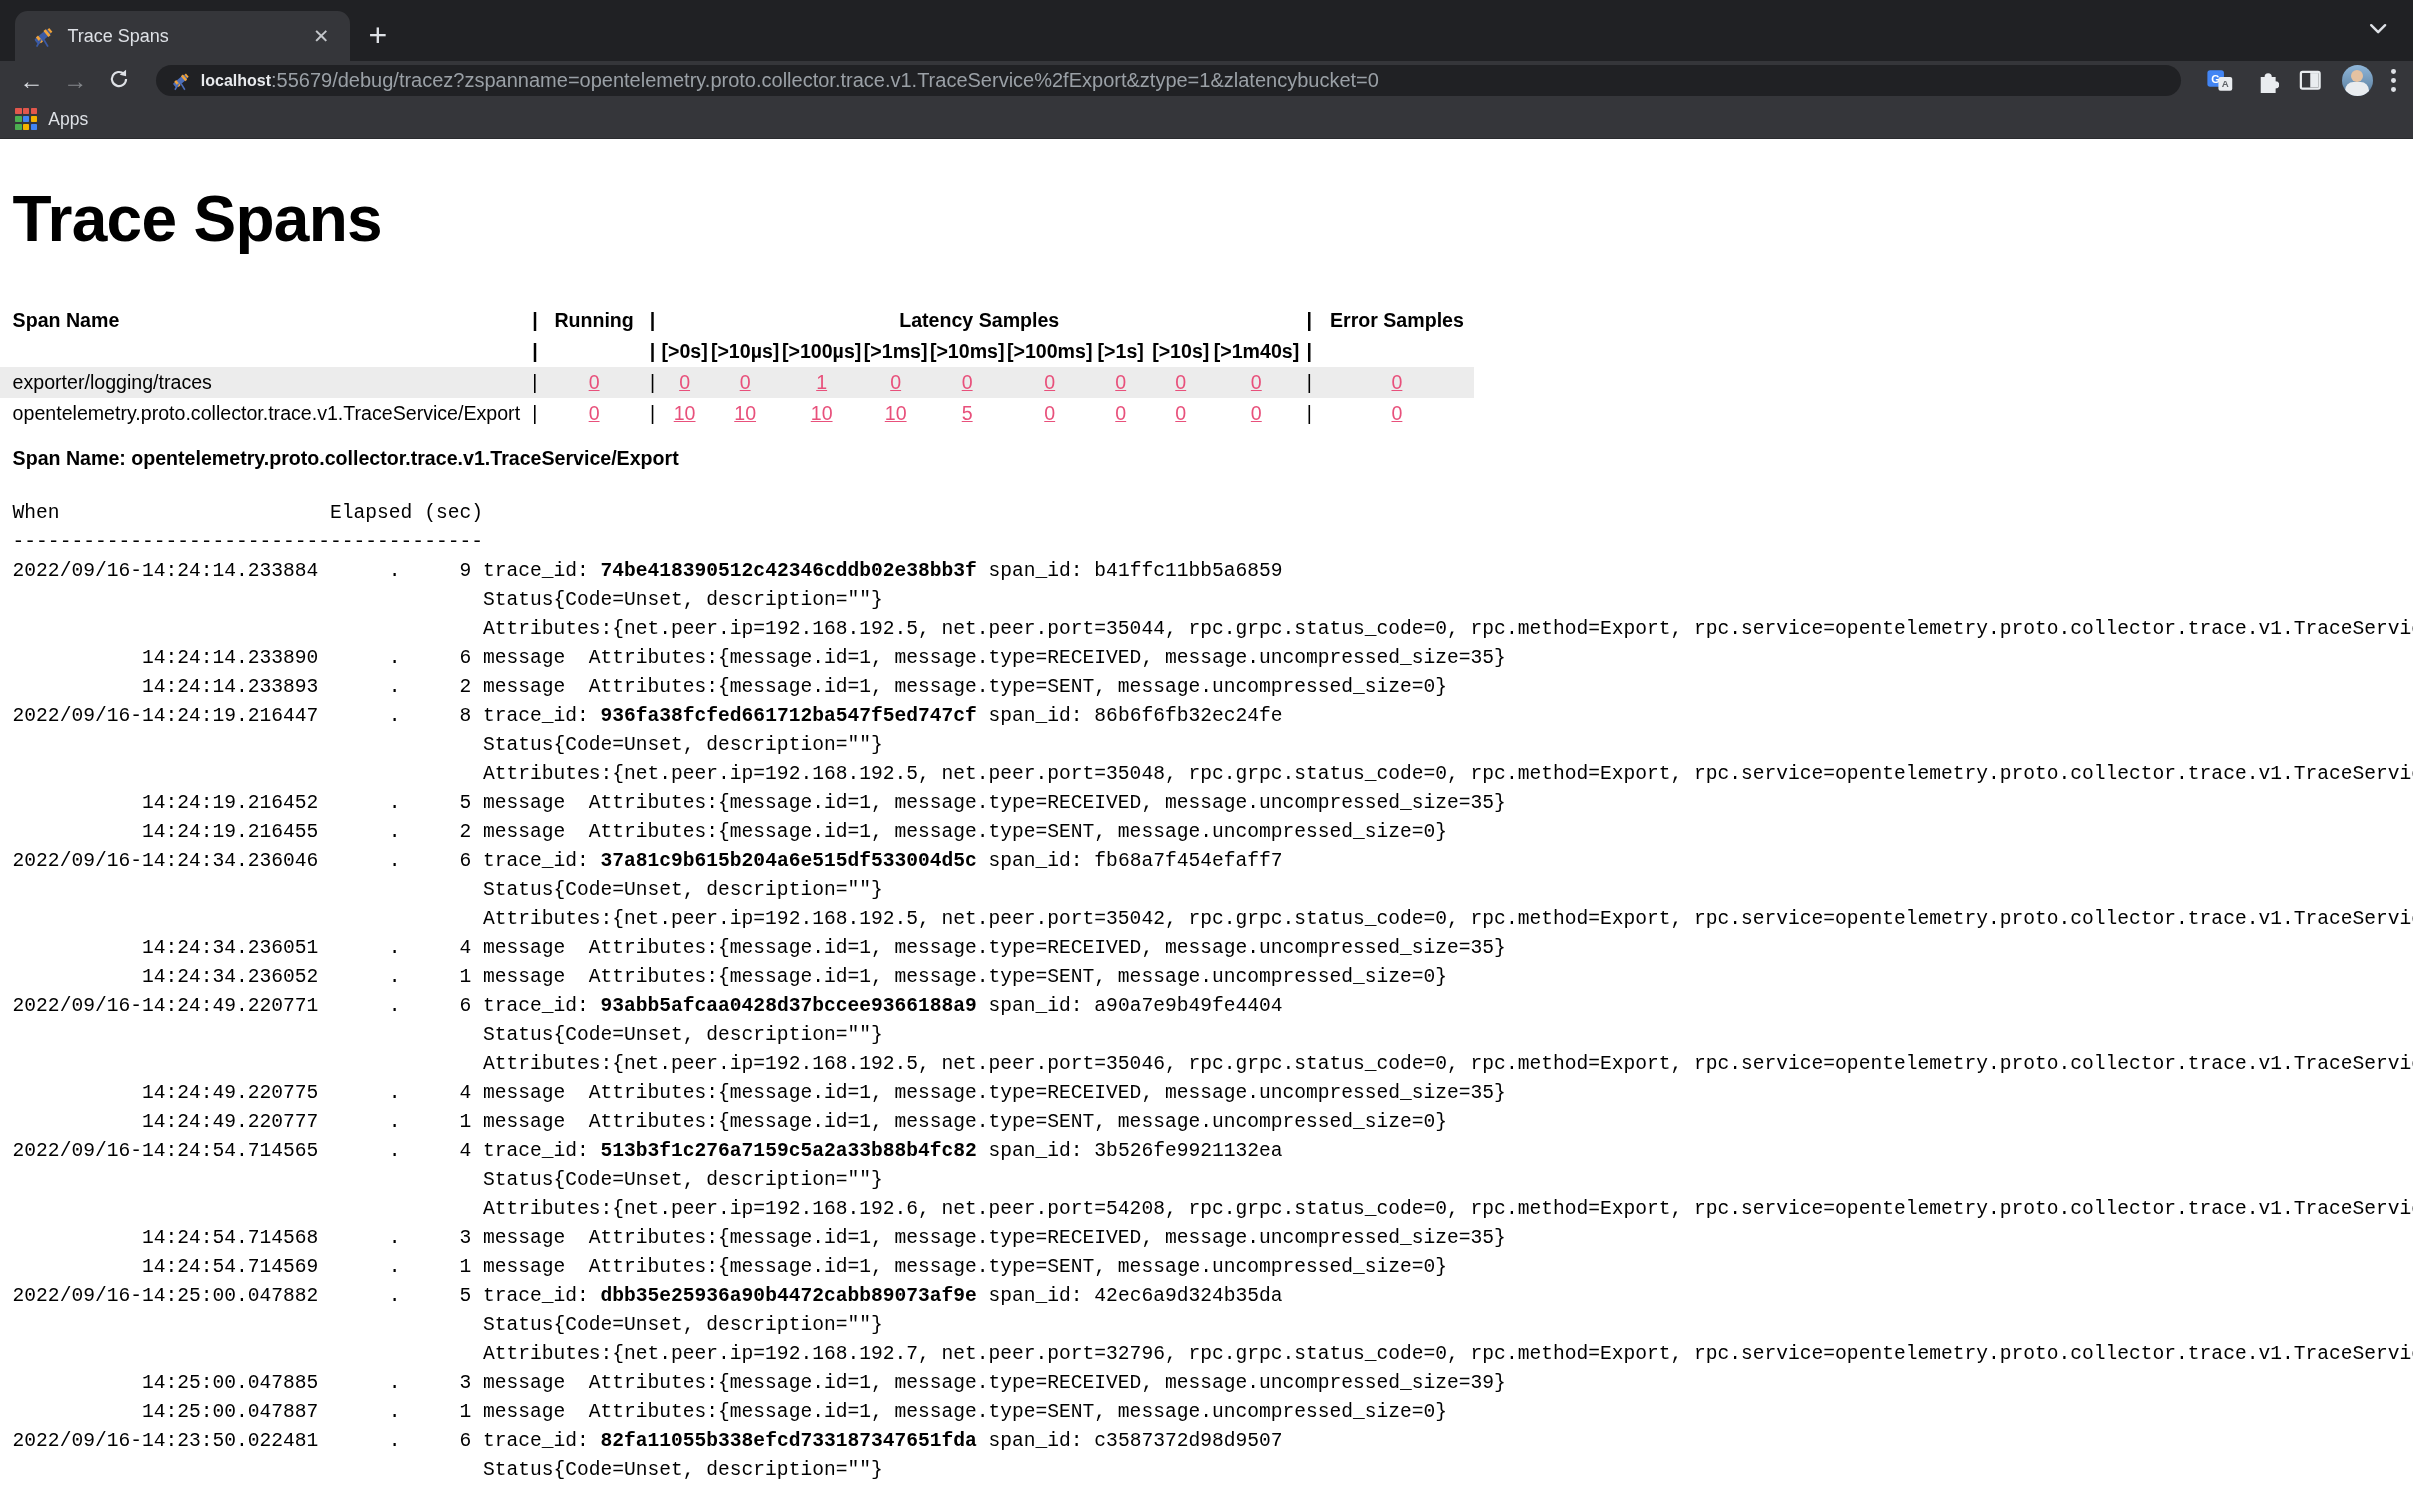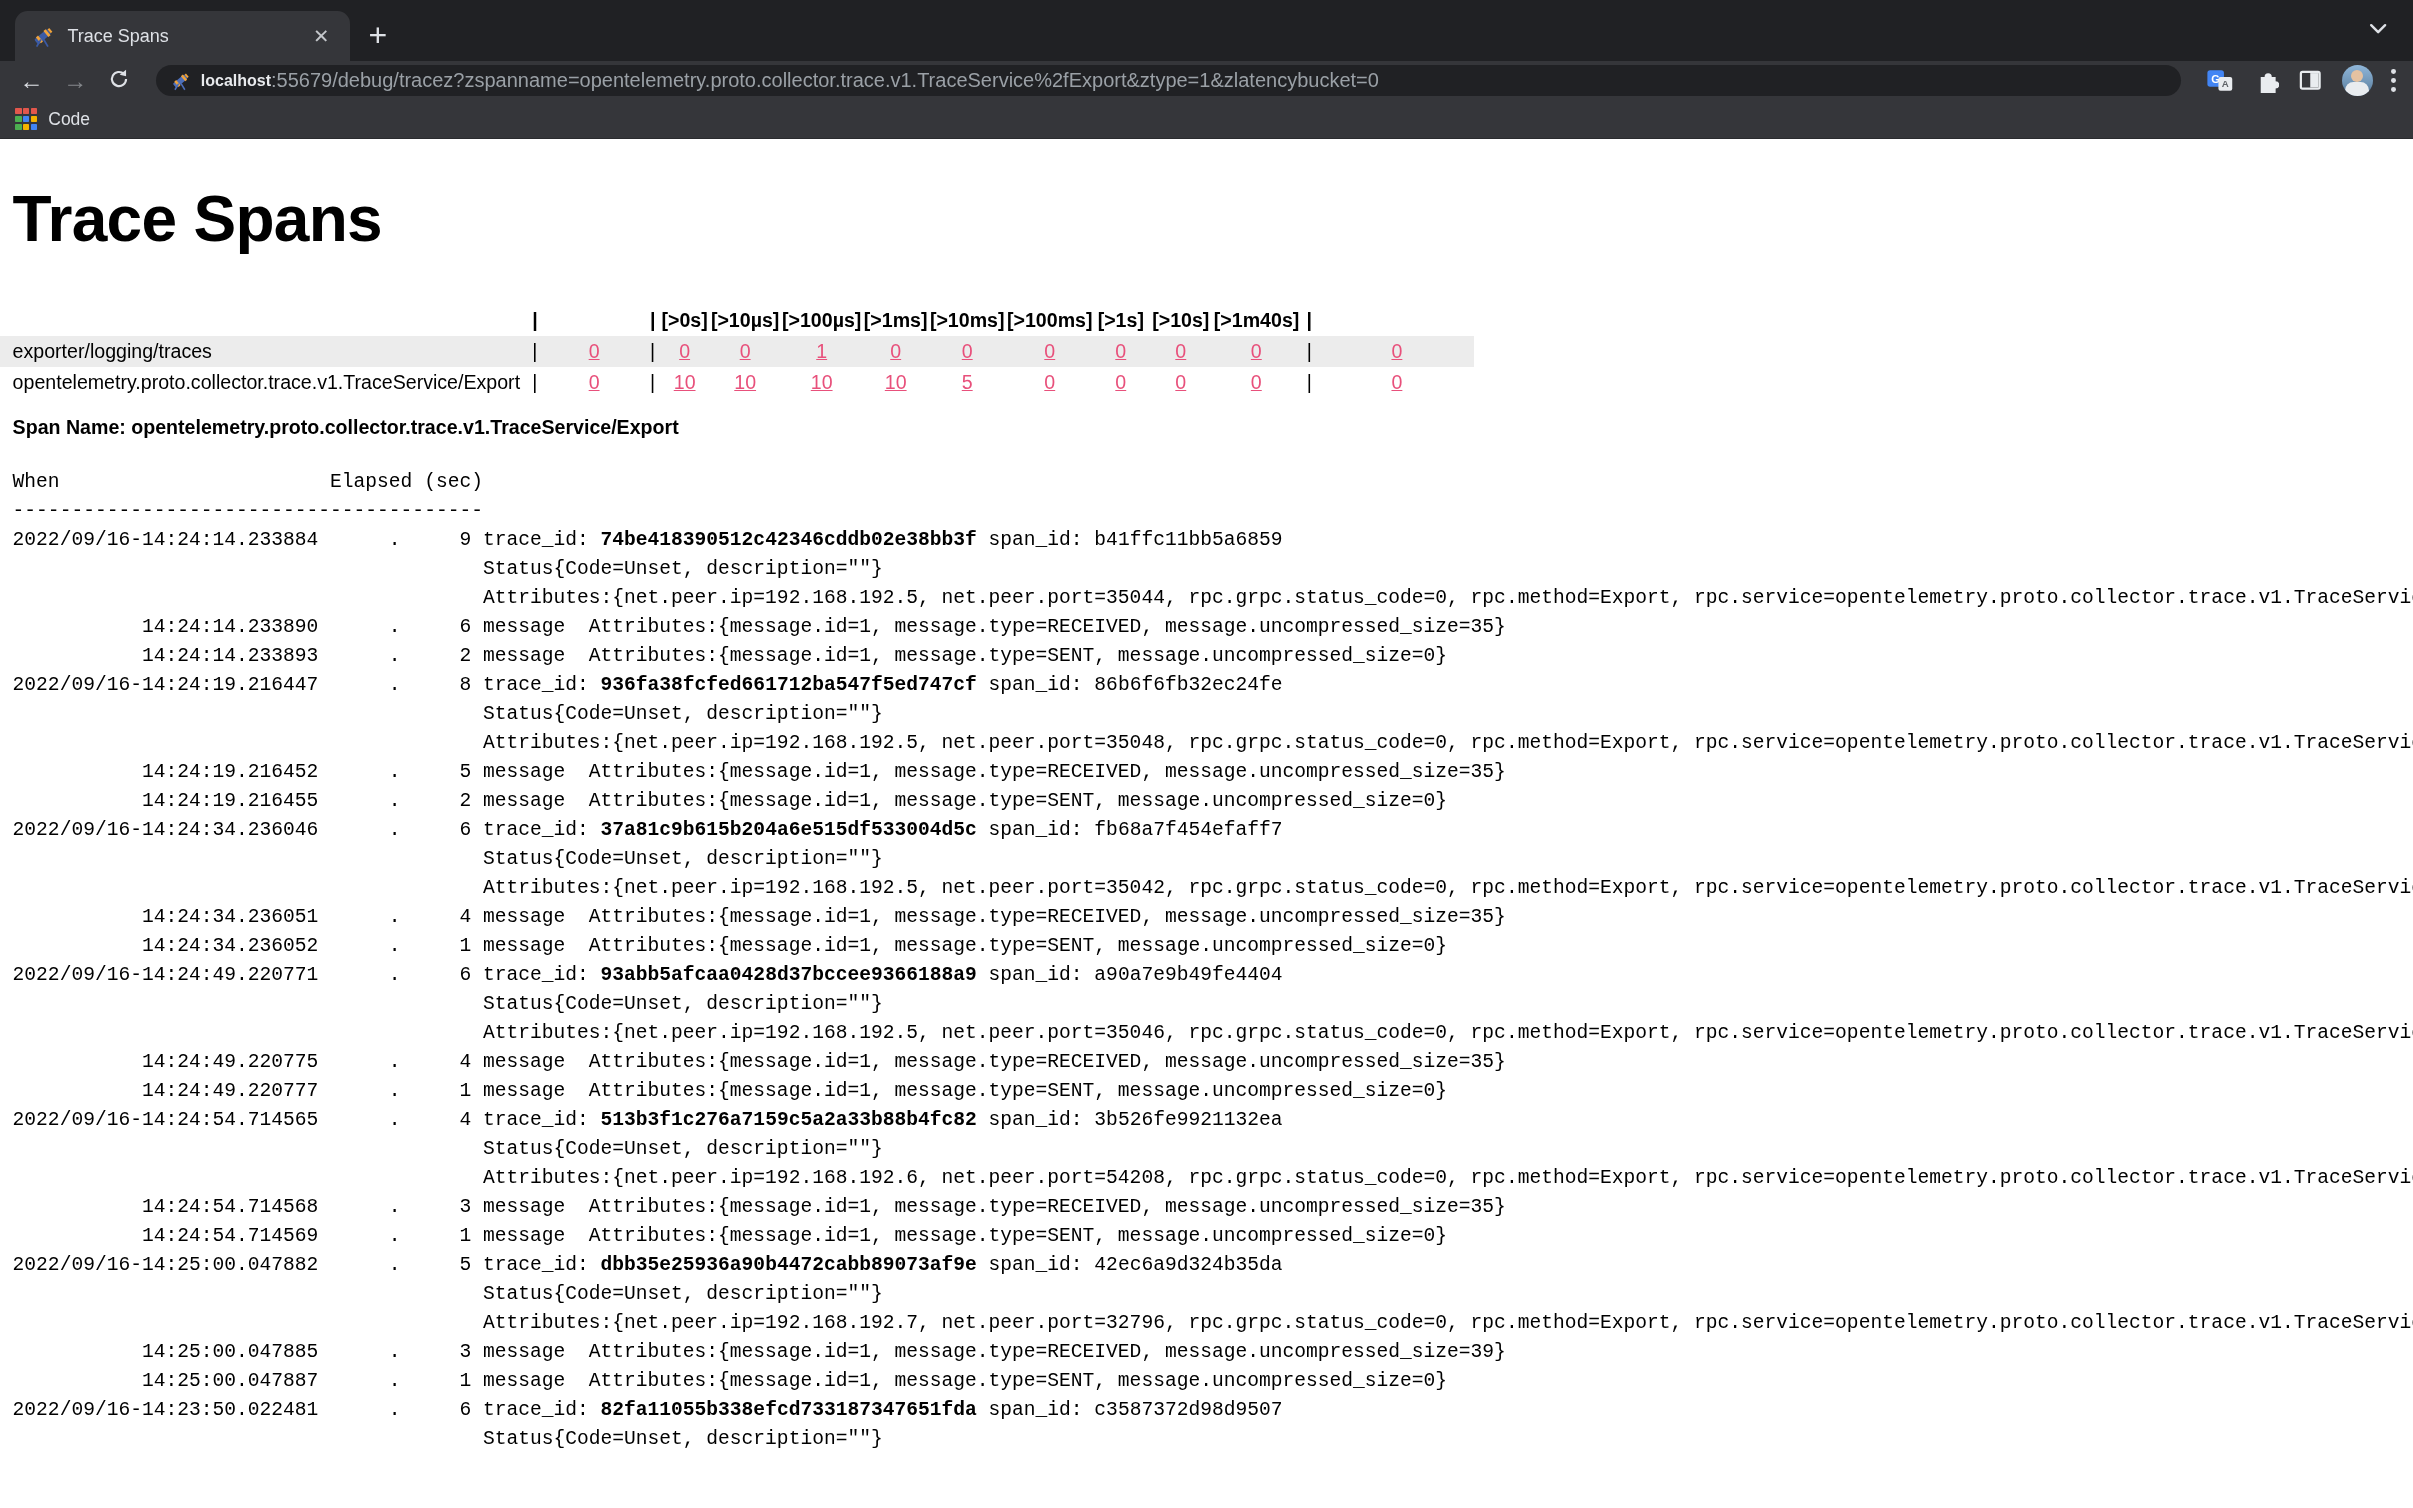--- a/index.html
+++ b/index.html
@@ -132,21 +132,21 @@
     <i style="background:#e2574c"></i>
       <i style="background:#e2574c"></i>
       <i style="background:#e2574c"></i>
     <i style="background:#4caf50"></i>
       <i style="background:#4285f4"></i>
       <i style="background:#f4b400"></i>
     <i style="background:#4caf50"></i>
       <i style="background:#f4b400"></i>
       <i style="background:#4285f4"></i>
   </span>
-  <span class="apps-label">Code</span>
+  <span class="apps-label">Apps</span>
 </div>
 
 <div class="page">
   <h1>Trace Spans</h1>
 
   <table class="summary">
     <colgroup>
       <col style="width:527px">
         <col style="width:15.4px">
         <col style="width:103px">
@@ -157,20 +157,29 @@
         <col style="width:66px">
       <col style="width:77px">
         <col style="width:88px">
         <col style="width:54px">
         <col style="width:66px">
       <col style="width:85px">
         <col style="width:21px">
         <col style="width:154px">
     </colgroup>
     <tbody>
+        <tr>
+      <th class="c-left">Span Name</th>
+      <th class="c-center">|</th>
+      <th class="c-center">Running</th>
+      <th class="c-center">|</th>
+      <th class="c-center" colspan="9">Latency Samples</th>
+      <th class="c-center">|</th>
+      <th class="c-center">Error Samples</th>
+    </tr>
     <tr>
           <th class="c-left"></th>
           <th class="c-center">|</th>
           <th class="c-center"></th>
           <th class="c-center">|</th>
           <th class="c-center">[&gt;0s]</th>
           <th class="c-center">[&gt;10µs]</th>
           <th class="c-center">[&gt;100µs]</th>
           <th class="c-center">[&gt;1ms]</th>
           <th class="c-center">[&gt;10ms]</th>

